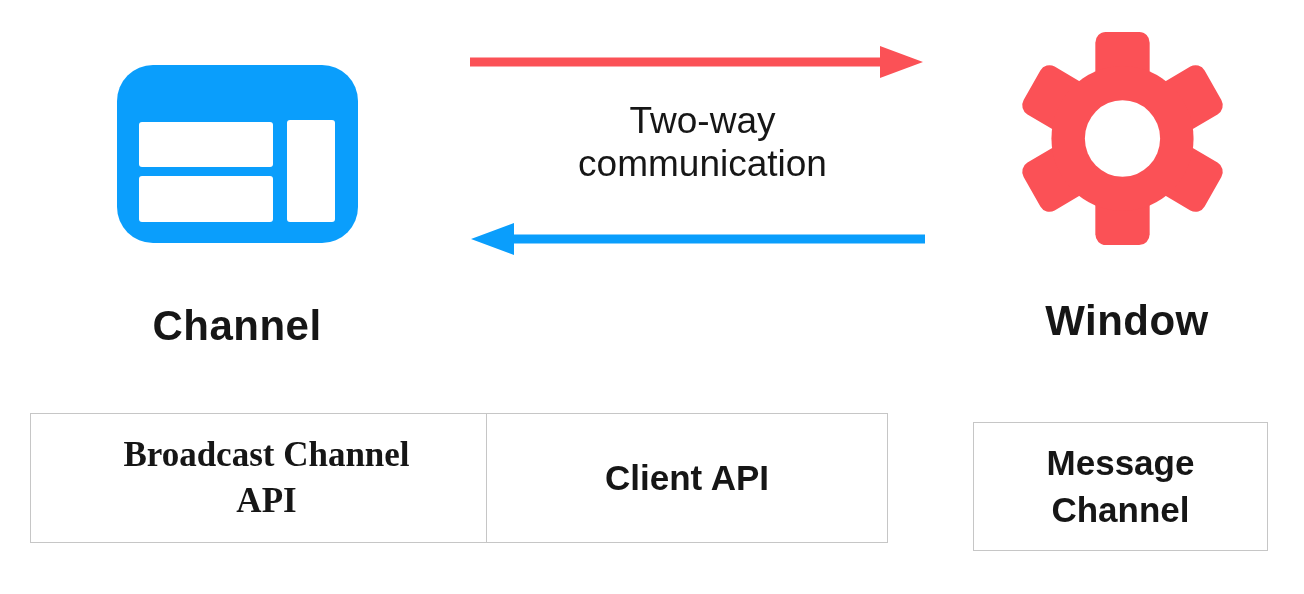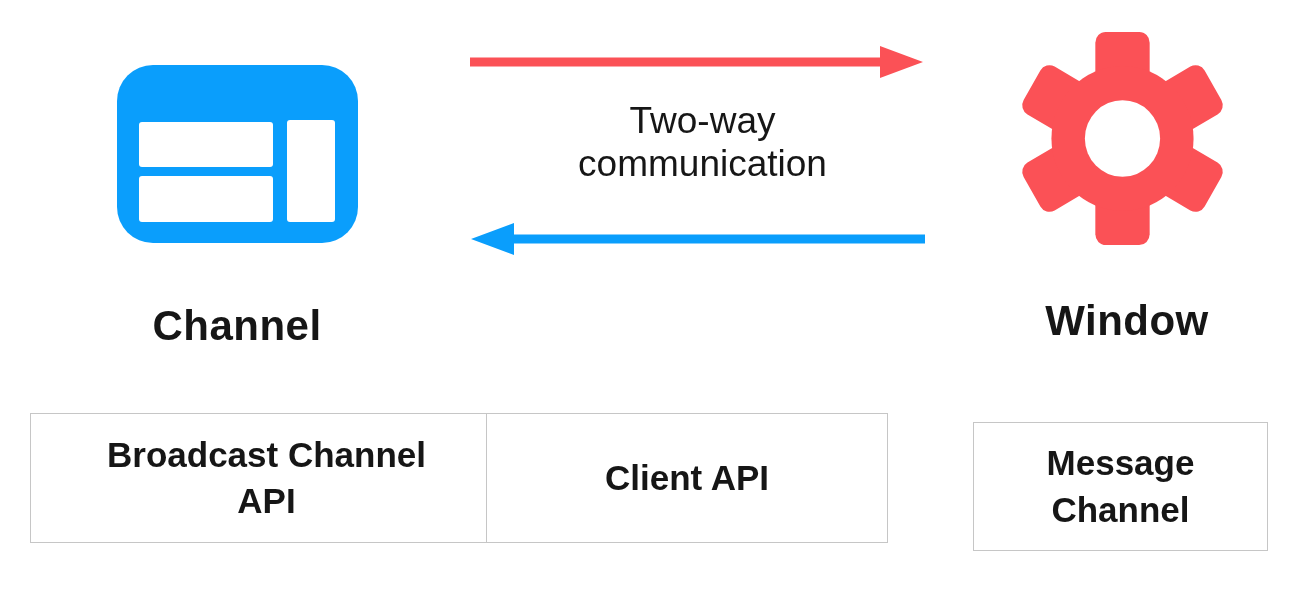--- a/index.html
+++ b/index.html
@@ -72,21 +72,21 @@
     <rect class="fill-red" x="74" y="0" width="52" height="60" rx="10" transform="rotate(120 100 100)"></rect>
     <rect class="fill-red" x="74" y="0" width="52" height="60" rx="10" transform="rotate(180 100 100)"></rect>
     <rect class="fill-red" x="74" y="0" width="52" height="60" rx="10" transform="rotate(240 100 100)"></rect>
     <rect class="fill-red" x="74" y="0" width="52" height="60" rx="10" transform="rotate(300 100 100)"></rect>
     <circle class="fill-red" cx="100" cy="100" r="68"></circle>
     <circle class="fill-white" cx="100" cy="100" r="36"></circle>
   </svg>
 
   <div class="abs node-label" style="left:977px;top:297px;width:300px;">Window</div>
 
-  <div class="abs api-box" style="left:30px;top:413px;width:473px;height:130px;">
+  <div class="abs api-box" style="left:30px;top:413px;width:473px;height:130px;font-family:Liberation Serif, serif;">
     <div class="api-box-label">Broadcast Channel
 API</div>
   </div>
 
   <div class="abs api-box" style="left:486px;top:413px;width:402px;height:130px;">
     <div class="api-box-label">Client API</div>
   </div>
 
   <div class="abs api-box" style="left:973px;top:422px;width:295px;height:129px;">
     <div class="api-box-label">Message

